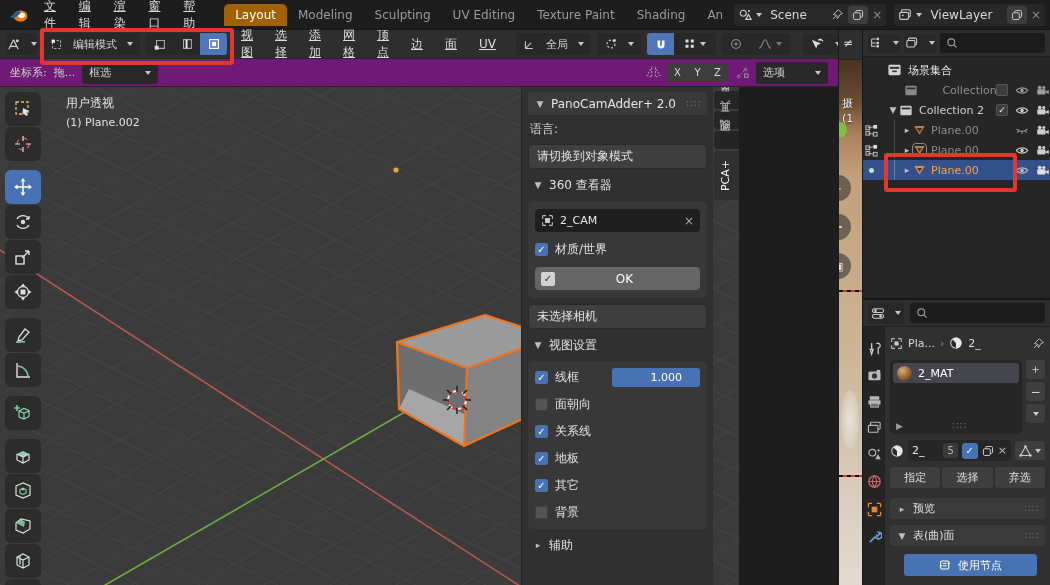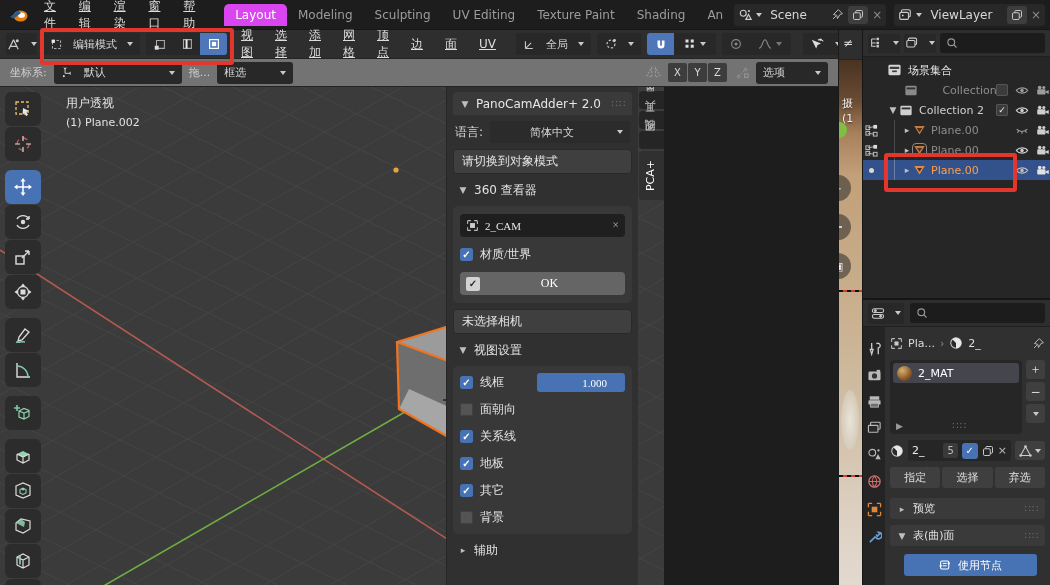--- a/index.html
+++ b/index.html
@@ -25,41 +25,41 @@
   svg.ic { display:block; }
   .menu { padding:0 8px; font-size:12px; color:#dcdcdc; height:100%; display:flex; align-items:center;text-decoration:underline; }
   .dim { color:#8d8d8d; }
   .searchbox { background:#1c1c1c; border-radius:3px; height:20px; display:flex; align-items:center;
                gap:5px; padding:0 6px; flex:1; }
 
   
   #topbar { position:absolute; left:0; top:0; width:1050px; height:30px; background:#1d1d1d;
             display:flex; align-items:center; border-bottom:1px solid #161616; }
   .ws { padding:4px 11px; font-size:12px; color:#9c9c9c; border-radius:5px 5px 0 0; white-space:nowrap; }
-  .ws.active { background:#d946ef; color:#fff; }
+  .ws.active { background:#a16207; color:#fff; }
   .idblock { background:#282828; border-radius:3px; height:22px; display:flex; align-items:center;
              padding:0 4px; gap:4px; }
   .minibtn { background:#3d3d3d; border-radius:3px; width:20px; height:18px; display:flex;
              align-items:center; justify-content:center; }
 
   
   #vp-header { position:absolute; left:0; top:30px; width:838px; height:29px; background:#2e2e2e;
                display:flex; align-items:center; gap:6px; padding:0 6px; border-bottom:1px solid #252525;}
-  #vp-toolbar { position:absolute; left:0; top:59px; width:838px; height:28px; background:#737373;
+  #vp-toolbar { position:absolute; left:0; top:59px; width:838px; height:28px; background:#701a75;
                 display:flex; align-items:center; gap:7px; padding:0 10px; border-bottom:1px solid #242424;}
   .smgroup { display:flex; }
   .sm { width:27px; height:22px; background:#282828; display:flex; align-items:center; justify-content:center; }
   .sm:first-child { border-radius:3px 0 0 3px; }
   .sm:last-child { border-radius:0 3px 3px 0; }
   .sm.active { background:#4f76b8; }
   .axisbtn { width:19px; height:19px; background:#3d3d3d; border-radius:2px; display:flex;
              align-items:center; justify-content:center; font-size:10px; color:#ddd; margin-right:1px;}
 
   
-  #viewport { position:absolute; left:0; top:87px; width:664px; height:498px; background:#3b3b3b; overflow:hidden; }
+  #viewport { position:absolute; left:0; top:87px; width:739px; height:498px; background:#3b3b3b; overflow:hidden; }
   #vp-overlay { position:absolute; left:66px; top:8px; color:#ffffff; opacity:.85; }
   #vp-overlay .t1 { font-size:12px; }
   #vp-overlay .t2 { font-size:11px; margin-top:4px; }
 
   #lefttools { position:absolute; left:5px; top:5px; display:flex; flex-direction:column; gap:1px; }
   .tool { width:36px; height:34px; background:#2c2c2c; border-radius:6px; display:flex;
           align-items:center; justify-content:center; }
   .tool.active { background:#4772b3; }
   .tgap { height:7px; }
 
@@ -69,21 +69,21 @@
 
   
   #npanel { position:absolute; right:26px; top:0; bottom:0; width:192px; background:#303030;
             padding:5px 6px; display:flex; flex-direction:column; gap:6px; overflow:hidden;
             border-left:1px solid #262626; }
   .phead { display:flex; align-items:center; gap:5px; font-size:12px; color:#e6e6e6;
            background:#3a3a3a; border-radius:4px 4px 0 0; height:23px; padding:0 6px; }
   .pheadflat { display:flex; align-items:center; gap:5px; font-size:12px; color:#e2e2e2; height:20px; padding:0 4px;}
   .pbtn { background:#3f3f3f; border:1px solid #2a2a2a; border-radius:4px; height:25px;
           display:flex; align-items:center; padding:0 8px; font-size:12px; color:#e3e3e3; }
-  .pbox { background:#383838; border-radius:5px; padding:8px 7px; display:flex; flex-direction:column; gap:9px;font-family:Liberation Serif, serif; }
+  .pbox { background:#383838; border-radius:5px; padding:8px 7px; display:flex; flex-direction:column; gap:9px; }
   .field { background:#1f1f1f; border-radius:4px; height:23px; display:flex; align-items:center;
            gap:6px; padding:0 6px; font-size:11px; color:#e8e8e8; }
   .okbtn { background:#656565; border-radius:4px; height:23px; display:flex; align-items:center;
            padding:0 6px; color:#fff; font-size:12px; }
   .okbox { width:14px; height:14px; background:#d2d2d2; border-radius:2px; color:#2c2c2c; font-size:10px;
            line-height:14px; text-align:center; font-weight:bold; }
   .optrow { display:flex; align-items:center; gap:7px; font-size:12px; color:#e3e3e3; height:17px;}
   .slider { margin-left:auto; width:88px; height:19px; background:#4772b3; border-radius:3px;
             color:#fff; font-size:11px; display:flex; align-items:center; justify-content:flex-end; padding:0 18px; }
 
@@ -326,28 +326,20 @@
         </svg>
       </div>
       <div class="sm" style="width:24px; border-radius:0 3px 3px 0">
         <span class="caret"></span>
       </div>
     </div>
   </div>
 
   <div id="vp-toolbar">
     <span style="font-size:11px; color:#cfcfcf;">坐标系:</span>
-    <div class="btn" style="width:128px">
-      <svg class="ic" width="13" height="13" viewBox="0 0 16 16">
-        <path d="M5 2 v7 M5 9 h7 M5 4 l1.5-2 M5 4 l-1.5-2 M10 9 l2 1.5 M10 9 l2-1.5" fill="none" stroke="#ccc" stroke-width="1.2"></path>
-        <circle cx="3.5" cy="12.5" r="1.3" fill="#ccc"></circle>
-      </svg>
-      <span style="flex:1">默认</span>
-      <span class="caret"></span>
-    </div>
     <span style="font-size:11px; color:#cfcfcf;">拖...</span>
     <div class="btn" style="width:76px">
       <span style="flex:1">框选</span>
       <span class="caret"></span>
     </div>
     <div style="margin-left:auto; display:flex; align-items:center; gap:6px;">
       <svg class="ic" width="17" height="15" viewBox="0 0 18 16">
         <path d="M7 3 L7 13 L2 11 Z M11 3 L11 13 L16 11 Z" fill="none" stroke="#999" stroke-width="1.2" stroke-dasharray="2 1.5"></path>
       </svg>
       <div style="display:flex">
@@ -606,24 +598,20 @@
 
     
     <div id="npanel">
       <div class="phead">
         <span class="exp">▼</span>
         <span style="flex:1">PanoCamAdder+ 2.0</span>
         <span class="grip">∷∷</span>
       </div>
       <div class="row" style="gap:7px; padding:0 2px;">
         <span style="font-size:12px">语言:</span>
-        <div class="btn" style="flex:1; background:#2b2b2b;">
-          <span style="flex:1; text-align:center;">简体中文</span>
-          <span class="caret"></span>
-        </div>
       </div>
       <div class="pbtn">请切换到对象模式</div>
       <div class="pheadflat">
         <span class="exp">▼</span>
         <span>360 查看器</span>
       </div>
       <div class="pbox">
         <div class="field">
           <svg class="ic" width="13" height="13" viewBox="0 0 16 16">
             <path d="M2 2 h4 M10 2 h4 M2 14 h4 M10 14 h4 M2 2 v4 M2 10 v4 M14 2 v4 M14 10 v4" stroke="#bbb" stroke-width="1.3"></path>

